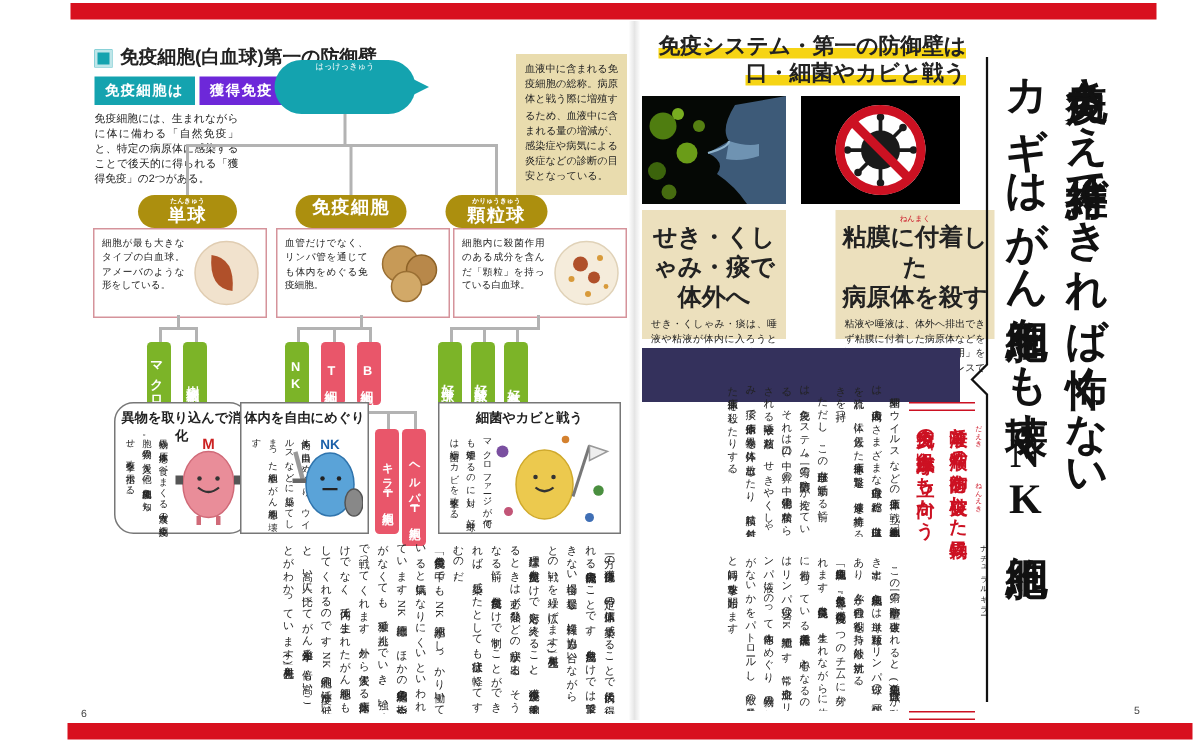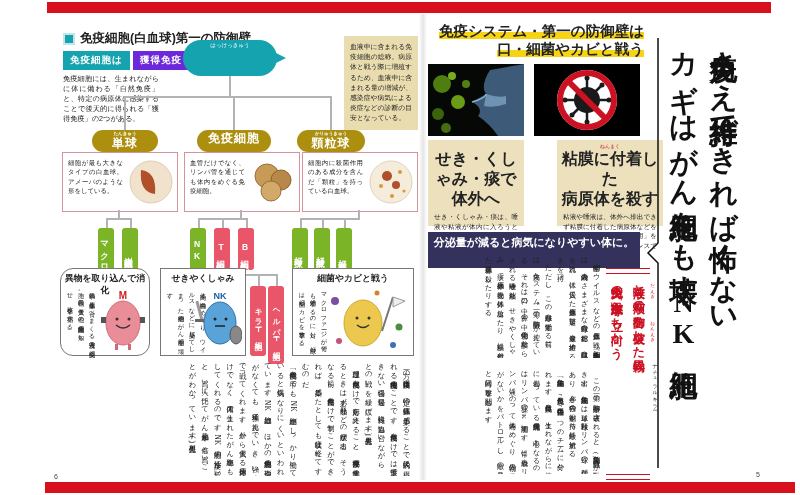--- a/index.html
+++ b/index.html
@@ -161,37 +161,37 @@
   <div class="vpill green" style="left:122px;top:228px;height:42px;">樹状細胞</div>
   <div class="vpill green" style="left:190px;top:228px;height:40px;">NK細胞</div>
   <div class="vpill pink" style="left:214px;top:228px;height:34px;">T細胞</div>
   <div class="vpill pink" style="left:238px;top:228px;height:34px;">B細胞</div>
   <div class="vpill green" style="left:292px;top:228px;height:40px;">好中球</div>
   <div class="vpill green" style="left:314px;top:228px;height:40px;">好酸球</div>
   <div class="vpill green" style="left:336px;top:228px;height:48px;">好塩基球</div>
   <div class="vpill pink" style="left:250px;top:286px;height:62px;font-size:7.5px;">キラーT細胞</div>
   <div class="vpill pink" style="left:268px;top:286px;height:70px;font-size:7.5px;">ヘルパーT細胞</div>
 
-  <div class="cbox" style="left:60px;width:88px;border-radius:13px;">
+  <div class="cbox" style="left:76px;width:88px;border-radius:13px;">
     <div class="ttl">異物を取り込んで消化</div>
     <div class="bdy">異物や病原体を食べまくる大食漢の免疫細胞。異物の侵入を他の免疫細胞に知らせ、攻撃を指示する。</div>
     <svg class="abs" style="right:3px;top:20px;" width="46" height="62" viewBox="0 0 46 62">
       <text x="23" y="10" font-size="10" font-weight="bold" fill="#c22" text-anchor="middle">M</text>
       <ellipse cx="23" cy="34" rx="17" ry="22" fill="#e98d99" stroke="#d06a78"></ellipse>
       <circle cx="17" cy="30" r="1.5" fill="#333"></circle>
         <circle cx="29" cy="30" r="1.5" fill="#333"></circle>
       <path d="M16 36 q7 6 14 0" stroke="#333" fill="none" stroke-width="1.5"></path>
       <rect x="1" y="28" width="5" height="6" fill="#555"></rect>
         <rect x="40" y="28" width="5" height="6" fill="#555"></rect>
       <rect x="15" y="55" width="3" height="6" fill="#d06a78"></rect>
         <rect x="28" y="55" width="3" height="6" fill="#d06a78"></rect>
     </svg>
   </div>
   <div class="cbox" style="left:160px;width:84px;">
-    <div class="ttl">せきやくしゃみ</div>
+    <div class="ttl">体内を自由にめぐり</div>
     <div class="bdy">体内を自由にめぐり、ウイルスなどに感染してしまった細胞やがん細胞を壊す。</div>
     <svg class="abs" style="right:3px;top:20px;" width="48" height="62" viewBox="0 0 48 62">
       <text x="26" y="10" font-size="9" font-weight="bold" fill="#1a5fa8" text-anchor="middle">NK</text>
       <ellipse cx="26" cy="34" rx="16" ry="21" fill="#5aa3d8" stroke="#2f74ad"></ellipse>
       <circle cx="21" cy="30" r="1.5" fill="#222"></circle>
         <circle cx="32" cy="30" r="1.5" fill="#222"></circle>
       <path d="M21 37 h10" stroke="#222" stroke-width="1.5"></path>
       <rect x="4" y="12" width="3" height="20" fill="#999" transform="rotate(-15 5 22)"></rect>
       <rect x="1" y="30" width="9" height="3" fill="#666"></rect>
       <ellipse cx="42" cy="46" rx="6" ry="9" fill="#888" stroke="#555"></ellipse>
@@ -275,21 +275,20 @@
   <div class="rcard" style="left:534px;width:106px;margin-left:23px;">
     <div class="fg">ねんまく</div>
     <div class="ttl">
       <span>粘膜に付着した</span><br>
       <span>病原体を殺す</span>
     </div>
     <div class="bd">粘液や唾液は、体外へ排出できず粘膜に付着した病原体などを退治する「殺菌・抗菌作用」を持つ。唾液は緊張やストレスで分泌量が減少する。</div>
   </div>
 
   <div class="abs navy">
-    <div>分泌量が減ると病気になりやすい体に。</div>
   </div>
 
   <div class="subrule" style="top:268px;"></div>
   <div class="abs subtitle">
     <div>唾液と粘液の防御を突破した異物に</div>
     <div>免疫力の主役「白血球」が立ち向かう</div>
   </div>
   <span class="sfg" style="left:650px;top:280px;">だえき</span>
   <span class="sfg" style="left:650px;top:318px;">ねんえき</span>
   <div class="subrule" style="top:474px;"></div>

